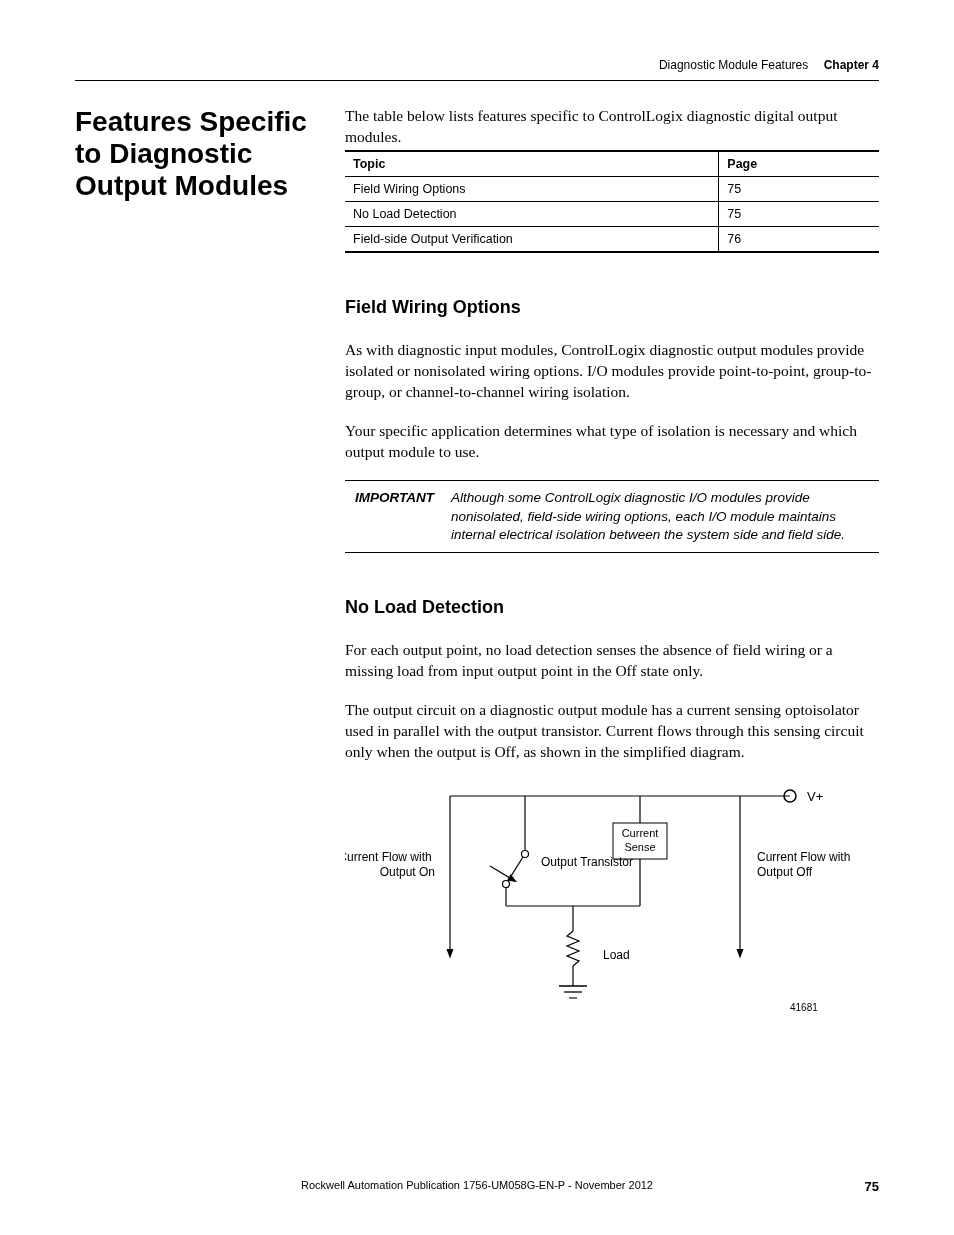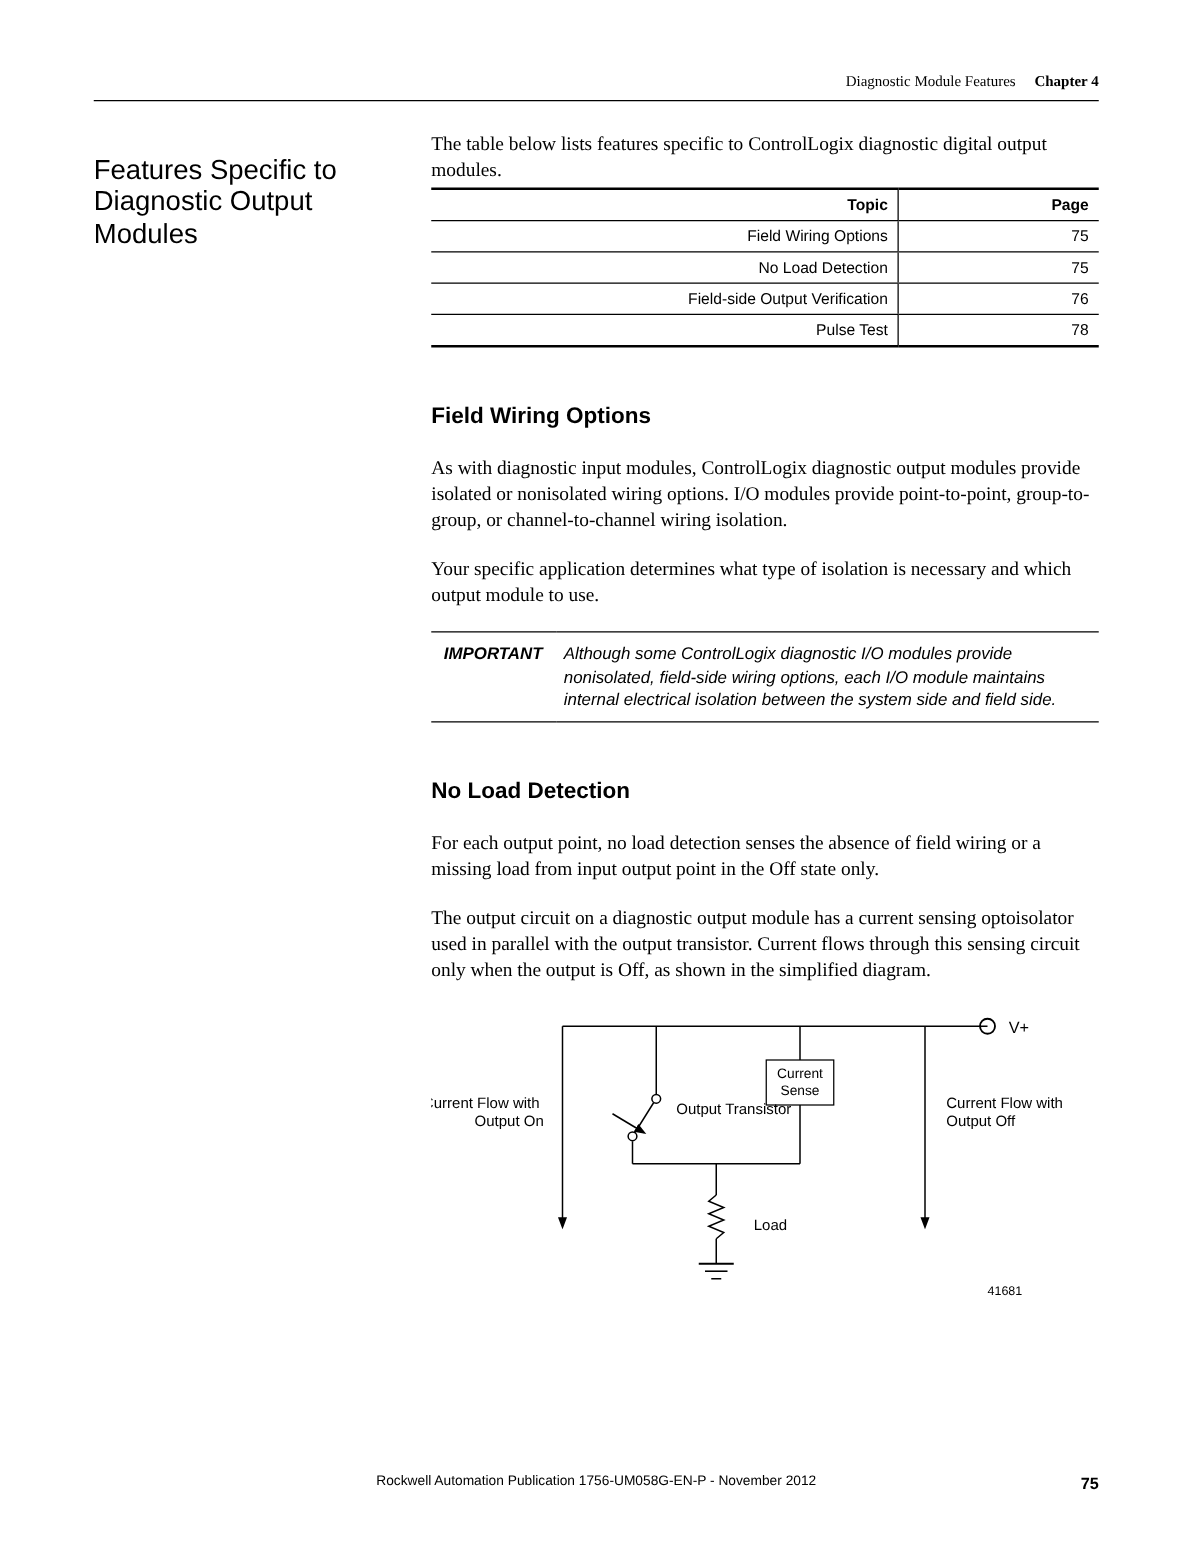--- a/index.html
+++ b/index.html
@@ -20,56 +20,55 @@
     border-top: 1.5px solid #000;
     position: absolute;
     top: 80px;
     left: 75px;
     right: 75px;
   }
   .running-head {
     position: absolute;
     top: 58px;
     right: 75px;
-    font-family: Liberation Serif, serif;
+    font-family: Liberation Sans, sans-serif;
     font-size: 12px;
   }
   .running-head .bold { font-weight: 700; margin-left: 12px; }
   .main-cols {
     display: flex;
     margin-top: 50px;
     gap: 20px;
   }
   .left-col {
     width: 250px;
     flex-shrink: 0;
   }
   .right-col {
     flex: 1;
   }
   .section-head {
     font-family: 'Myriad Pro', Arial, sans-serif;
-    font-weight: 400;
-    font-size: 22px;
+    font-weight: 700;
+    font-size: 28px;
     line-height: 1.15;
-    margin-top: 17px;
   }
   .intro {
     font-size: 15.5px;
     line-height: 1.35;
     margin-bottom: 2px;
   }
   table.topic-table {
     width: 100%;
     border-collapse: collapse;
     font-family: 'Myriad Pro', Arial, sans-serif;
     font-size: 12.5px;
   }
   table.topic-table th, table.topic-table td {
-    text-align: right;
+    text-align: left;
     padding: 5px 8px;
     border-bottom: 0.75px solid #000;
   }
   table.topic-table th {
     border-top: 2px solid #000;
     border-bottom: 1.5px solid #000;
     font-weight: 700;
   }
   table.topic-table tr:last-child td {
     border-bottom: 2px solid #000;
@@ -165,24 +164,20 @@
             <td>Field Wiring Options</td>
             <td class="page-cell">75</td>
           </tr>
           <tr>
             <td>No Load Detection</td>
             <td class="page-cell">75</td>
           </tr>
           <tr>
             <td>Field-side Output Verification</td>
             <td class="page-cell">76</td>
-          </tr>
-          <tr>
-            <td>Pulse Test</td>
-            <td class="page-cell">78</td>
           </tr>
         </tbody>
       </table>
 
       <h2 class="sub-head">Field Wiring Options</h2>
       <p class="body-p">As with diagnostic input modules, ControlLogix diagnostic output modules provide isolated or nonisolated wiring options. I/O modules provide point-to-point, group-to-group, or channel-to-channel wiring isolation.</p>
       <p class="body-p">Your specific application determines what type of isolation is necessary and which output module to use.</p>
 
       <table class="important-table">
         <tbody>

